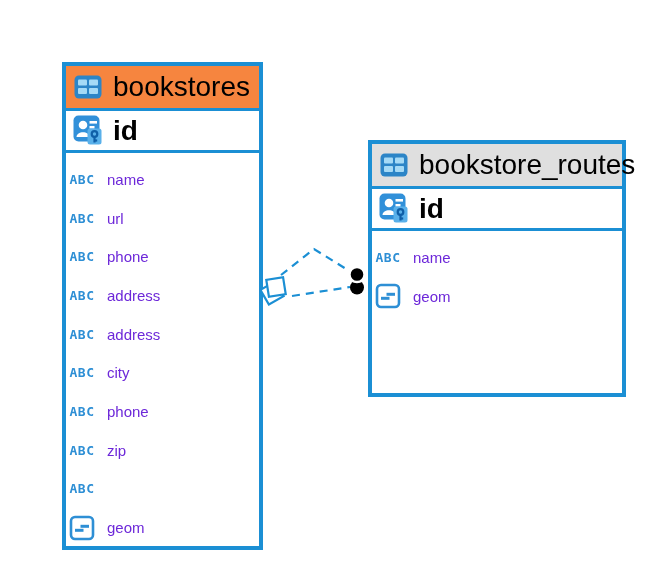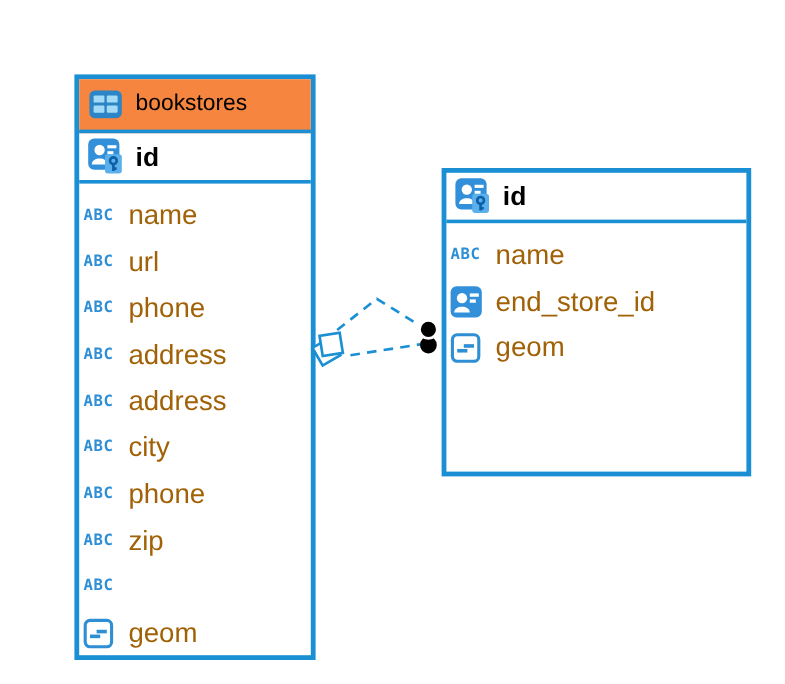--- a/index.html
+++ b/index.html
@@ -1,29 +1,29 @@
 <!DOCTYPE html>
 <html><head>
 <meta charset="utf-8">
 <style>
   html,body{margin:0;padding:0;background:#ffffff;}
   body{width:654px;height:570px;overflow:hidden;font-family:"Liberation Sans",sans-serif;}
   .canvas{position:relative;width:654px;height:570px;background:#ffffff;}
 
   .etable{position:absolute;background:#ffffff;border:4px solid #1b8fd4;box-sizing:border-box;z-index:1;}
   .thead{display:flex;align-items:center;gap:9px;height:42px;padding:0 6px;
-         border-bottom:3px solid #1b8fd4;font-size:19px;color:#000;}
+         border-bottom:3px solid #1b8fd4;font-size:28px;color:#000;}
   .thead.orange{background:#f6853f;}
   .thead.gray{background:#dfdfdf;}
   .pkrow{display:flex;align-items:center;gap:9px;height:39px;padding:0 6px;
-         border-bottom:3px solid #1b8fd4;font-weight:bold;font-size:22px;color:#000;}
+         border-bottom:3px solid #1b8fd4;font-weight:bold;font-size:28px;color:#000;}
   .cols{display:flex;flex-direction:column;padding-top:7px;}
   .crow{display:flex;align-items:center;gap:9px;height:38.7px;padding:0 0;flex:0 0 auto;}
   .iconbox{width:32px;flex:0 0 32px;display:flex;align-items:center;justify-content:center;}
-  .cname{font-size:23px;color:#a16207;white-space:nowrap;}
+  .cname{font-size:15px;color:#6d28d9;white-space:nowrap;}
   .ttitle{white-space:nowrap;}
   .abc{font-family:"DejaVu Sans Mono",monospace;font-weight:bold;font-size:13px;
        letter-spacing:0.5px;color:#2e8fd5;line-height:1;}
   svg.overlay{position:absolute;left:0;top:0;z-index:5;pointer-events:none;}
   svg.overlay [data-interactable="true"]{pointer-events:auto;}
 </style>
 </head>
 <body>
 
 <div class="canvas" data-interactable="false">
@@ -127,20 +127,32 @@
     <rect x="11.5" y="9.8" width="8.5" height="3" fill="#2e8fd5"></rect>
     <rect x="6" y="13.8" width="8.5" height="3" fill="#2e8fd5"></rect>
   </svg>
 </span>
     <span class="cname" data-interactable="false">geom</span>
   </div>
 </div>
   </div>
 
   <div class="etable" id="table-1" style="left:368px;top:140px;width:258px;height:257px;" data-interactable="true">
+    <div class="thead gray" data-interactable="true">
+      <span class="iconbox thead-icon" data-interactable="false">
+  <svg data-interactable="false" width="28" height="24" viewBox="0 0 28 24">
+    <rect x="0.5" y="0.5" width="27" height="23" rx="4.5" fill="#2c85c7"></rect>
+    <rect x="4" y="4.5" width="9" height="6" rx="1" fill="#a5daf6"></rect>
+    <rect x="15" y="4.5" width="9" height="6" rx="1" fill="#a5daf6"></rect>
+    <rect x="4" y="13" width="9" height="6" rx="1" fill="#a5daf6"></rect>
+    <rect x="15" y="13" width="9" height="6" rx="1" fill="#a5daf6"></rect>
+  </svg>
+</span>
+      <span class="ttitle" data-interactable="false">bookstore_routes</span>
+    </div>
     <div class="pkrow" data-interactable="true">
       <span class="iconbox pk-icon-box" data-interactable="false">
   <svg data-interactable="false" width="30" height="31" viewBox="0 0 30 31">
     <rect x="0.5" y="0.5" width="26" height="26" rx="5" fill="#3190d9"></rect>
     <circle cx="10" cy="10" r="4.3" fill="#ffffff"></circle>
     <path d="M3.5 22 C3.5 15.5 16.5 15.5 16.5 22 Z" fill="#ffffff"></path>
     <rect x="16.5" y="6" width="7.5" height="2.6" fill="#ffffff"></rect>
     <rect x="16.5" y="11" width="5" height="2.6" fill="#ffffff"></rect>
     <rect x="14.5" y="13.5" width="14" height="16" rx="2.5" fill="#59b0ea"></rect>
     <circle cx="21.5" cy="19" r="2.8" fill="none" stroke="#0f5fa8" stroke-width="2.2"></circle>
@@ -152,32 +164,20 @@
     </div>
     <div class="cols" data-interactable="false">
   <div class="crow" data-interactable="true">
     <span class="iconbox cicon" data-interactable="false">
   <span class="abc" data-interactable="false">ABC</span>
 </span>
     <span class="cname" data-interactable="false">name</span>
   </div>
 
 
-  <div class="crow" data-interactable="true">
-    <span class="iconbox cicon" data-interactable="false">
-  <svg data-interactable="false" width="27" height="27" viewBox="0 0 27 27">
-    <rect x="0.5" y="0.5" width="26" height="26" rx="5" fill="#3190d9"></rect>
-    <circle cx="10" cy="10.5" r="4.3" fill="#ffffff"></circle>
-    <path d="M3.5 22.5 C3.5 16 16.5 16 16.5 22.5 Z" fill="#ffffff"></path>
-    <rect x="16.5" y="6.5" width="7.5" height="2.8" fill="#ffffff"></rect>
-    <rect x="16.5" y="11.5" width="5" height="2.8" fill="#ffffff"></rect>
-  </svg>
-</span>
-    <span class="cname" data-interactable="false">end_store_id</span>
-  </div>
 
   <div class="crow" data-interactable="true">
     <span class="iconbox cicon" data-interactable="false">
   <svg data-interactable="false" width="26" height="26" viewBox="0 0 26 26">
     <rect x="2" y="2" width="22" height="22" rx="4" fill="#ffffff" stroke="#2e8fd5" stroke-width="2.6"></rect>
     <rect x="11.5" y="9.8" width="8.5" height="3" fill="#2e8fd5"></rect>
     <rect x="6" y="13.8" width="8.5" height="3" fill="#2e8fd5"></rect>
   </svg>
 </span>
     <span class="cname" data-interactable="false">geom</span>

